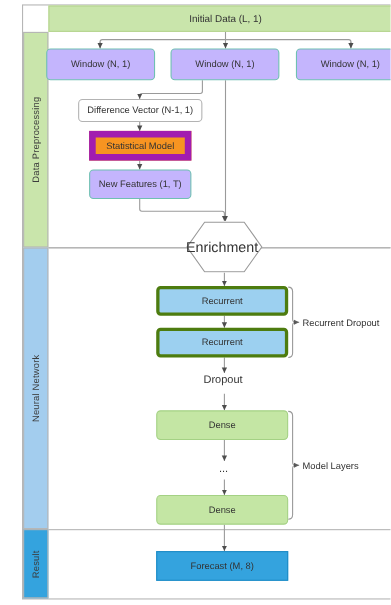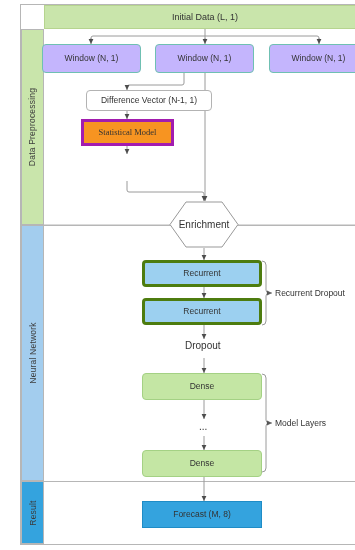--- a/index.html
+++ b/index.html
@@ -46,29 +46,29 @@
   
   .node{
     position:absolute;box-sizing:border-box;
     display:flex;align-items:center;justify-content:center;
     font-size:8.5px;color:#333;text-align:center;
     border-radius:4px;
     line-height:1.1;
   }
   .n-teal{background:#c4b5fd;border:1px solid #6fc0b2;}
   .n-white{background:#ffffff;border:1px solid #b3b3b3;}
-  .n-orange{background:#f79421;border:3px solid #a21caf;font-family:Liberation Serif, serif;}
+  .n-orange{background:#f79421;border:6px solid #a21caf;}
   .n-blue{background:#9cd0f0;border:3px solid #4d7c0f;}
   .n-green{background:#c4e6a4;border:1px solid #a4d184;}
   .n-darkblue{background:#34a3de;border:1px solid #1f8cc6;}
   
   .hex{
     position:absolute;
-    display:flex;align-items:center;justify-content:center;
-    font-size:10px;color:#333;
+    display:flex;align-items:center;justify-content:flex-start;
+    font-size:13px;color:#333;
   }
   .hex svg{position:absolute;left:0;top:0;}
   .hex span{position:relative;z-index:2;}
   
   .edge-label{
     position:absolute;
     font-size:10px;color:#333;
     background:#ffffff;
     padding:0 3px;
     white-space:nowrap;
@@ -154,24 +154,25 @@
       <path d="M253,423 L256,423" marker-end="url(#arr)" opacity="0.9"></path>
     </g>
   </svg>
 
   <div class="node n-teal" style="left:26px;top:44px;width:99px;height:29px;">Window (N, 1)</div>
 
   <div class="node n-teal" style="left:139px;top:44px;width:99px;height:29px;">Window (N, 1)</div>
 
   <div class="node n-teal" style="left:253px;top:44px;width:99px;height:29px;">Window (N, 1)</div>
 
-  <div class="node n-white" style="left:70px;top:90px;width:126px;height:21px;">Difference Vector (N-1, 1)</div>
+  <div class="node n-white" style="left:55px;top:90px;width:113px;height:21px;">Difference Vector (N-1, 1)</div>
 
   <div class="node n-orange" style="left:65px;top:119px;width:93px;height:27px;border-radius:0;">Statistical Model</div>
 
+  <div class="node n-teal" style="left:65px;top:154px;width:93px;height:27px;">New Features (1, T)</div>
 
   <div class="hex" style="left:153px;top:201px;width:70px;height:47px;">
     <svg width="70" height="47" viewBox="0 0 70 47">
       <polygon points="17,1 53,1 69,23.5 53,46 17,46 1,23.5" fill="#ffffff" stroke="#999999" stroke-width="1"></polygon>
     </svg>
     <span>Enrichment</span>
   </div>
 
   <div class="node n-blue" style="left:126px;top:260px;width:120px;height:27px;">Recurrent</div>
 

